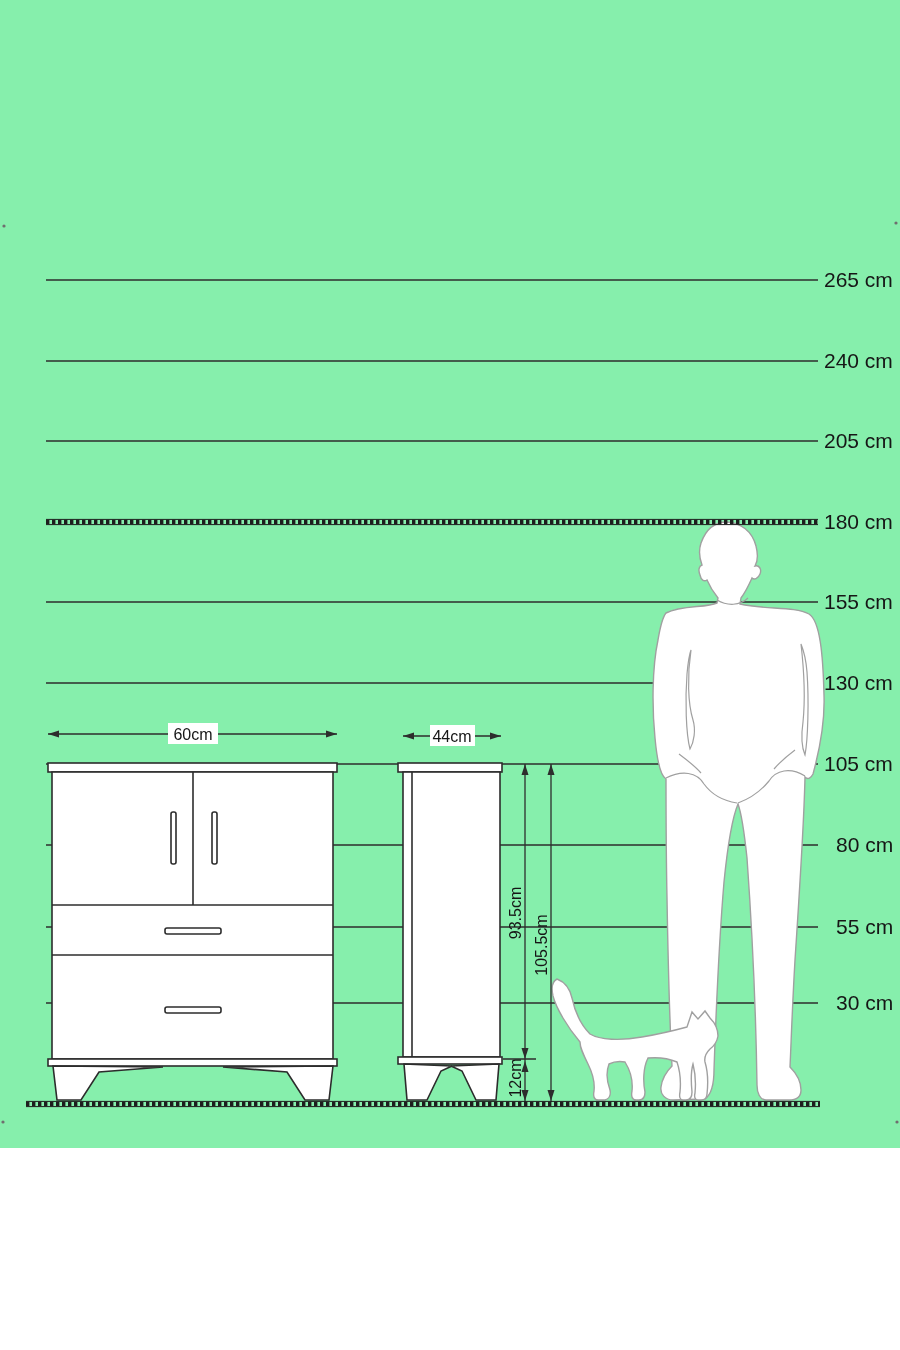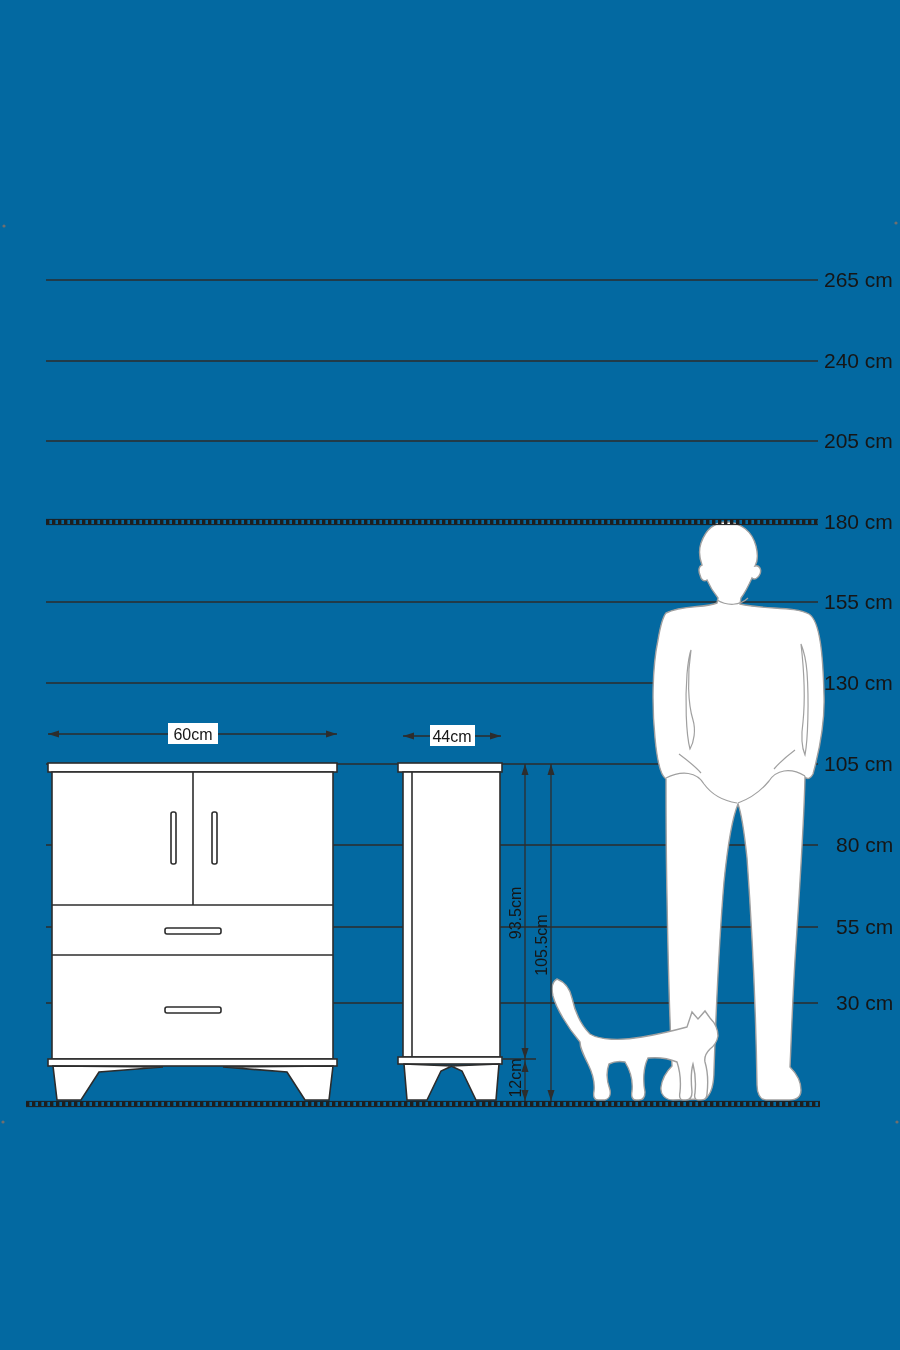--- a/index.html
+++ b/index.html
@@ -1,16 +1,16 @@
 <!DOCTYPE html>
 <html><head>
 <meta charset="utf-8">
 <style>
   html,body{margin:0;padding:0;background:#ffffff;}
-  .canvas{position:relative;width:900px;height:1350px;background:#0369a1;overflow:hidden;}
+  .canvas{position:relative;width:900px;height:1148px;background:#86efac;overflow:hidden;}
   svg{position:absolute;left:0;top:0;}
   .refline{stroke:#2d2d2d;stroke-width:1.7;fill:none;}
   .scaleLabel{font-family:"Liberation Sans",sans-serif;font-size:21px;fill:#161616;}
   .furn{fill:#ffffff;stroke:#2c2c2c;stroke-width:1.6;}
   .furnline{stroke:#2c2c2c;stroke-width:1.6;fill:none;}
   .handle{fill:#ffffff;stroke:#2c2c2c;stroke-width:1.6;}
   .fig{fill:#ffffff;stroke:#a0a0a0;stroke-width:1.4;}
   .figline{fill:none;stroke:#a0a0a0;stroke-width:1.2;}
   .dimline{stroke:#2d2d2d;stroke-width:1.3;fill:none;}
   .dimArrow{fill:#2d2d2d;stroke:none;}

